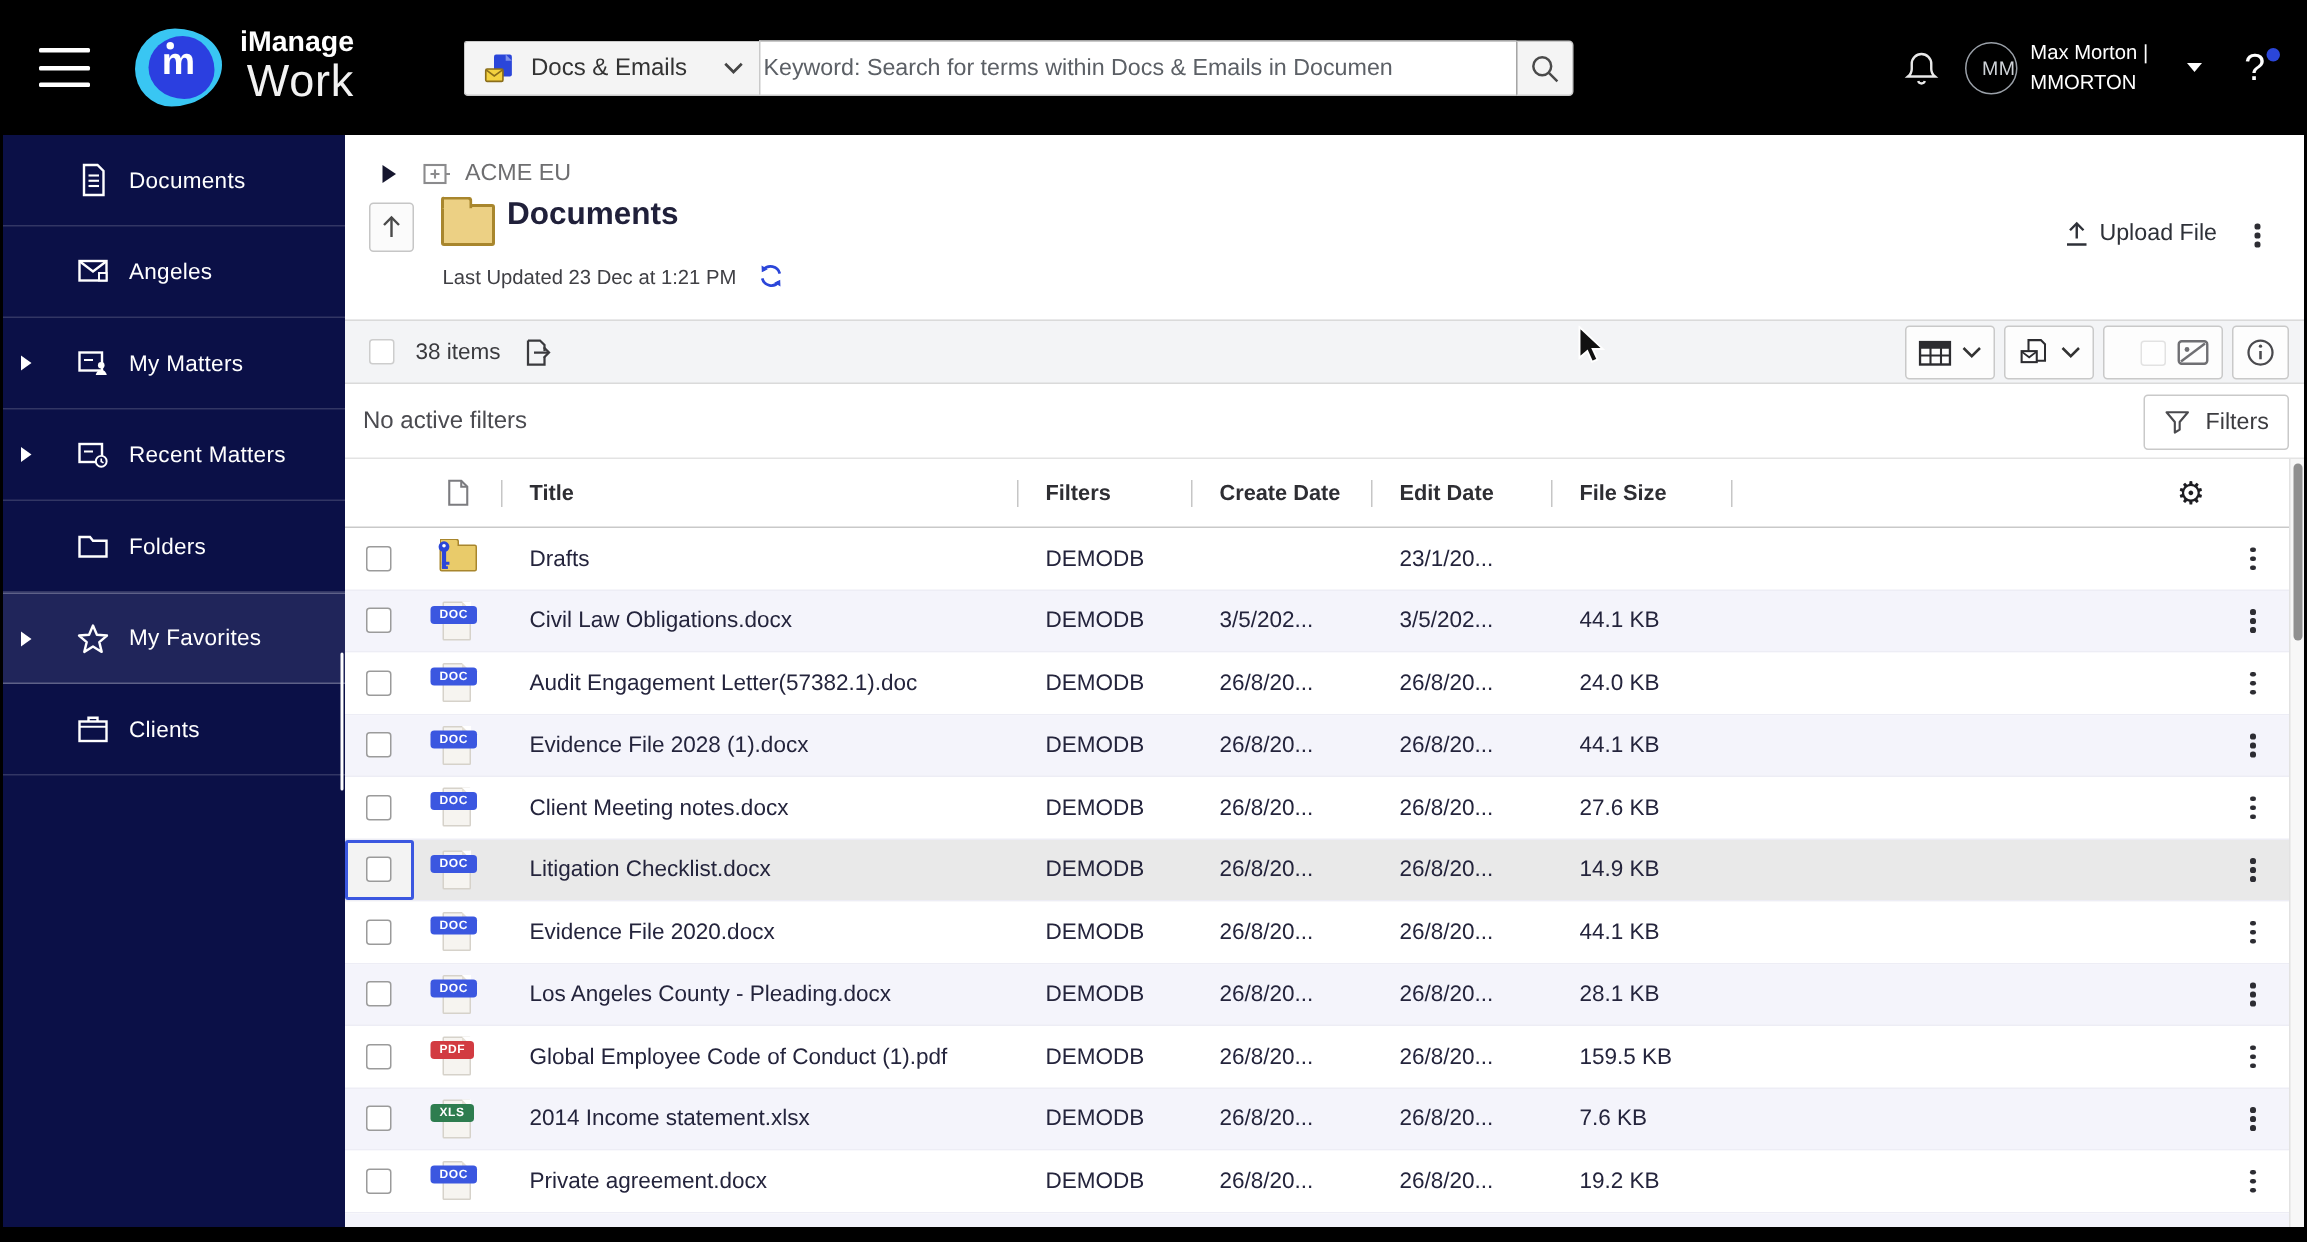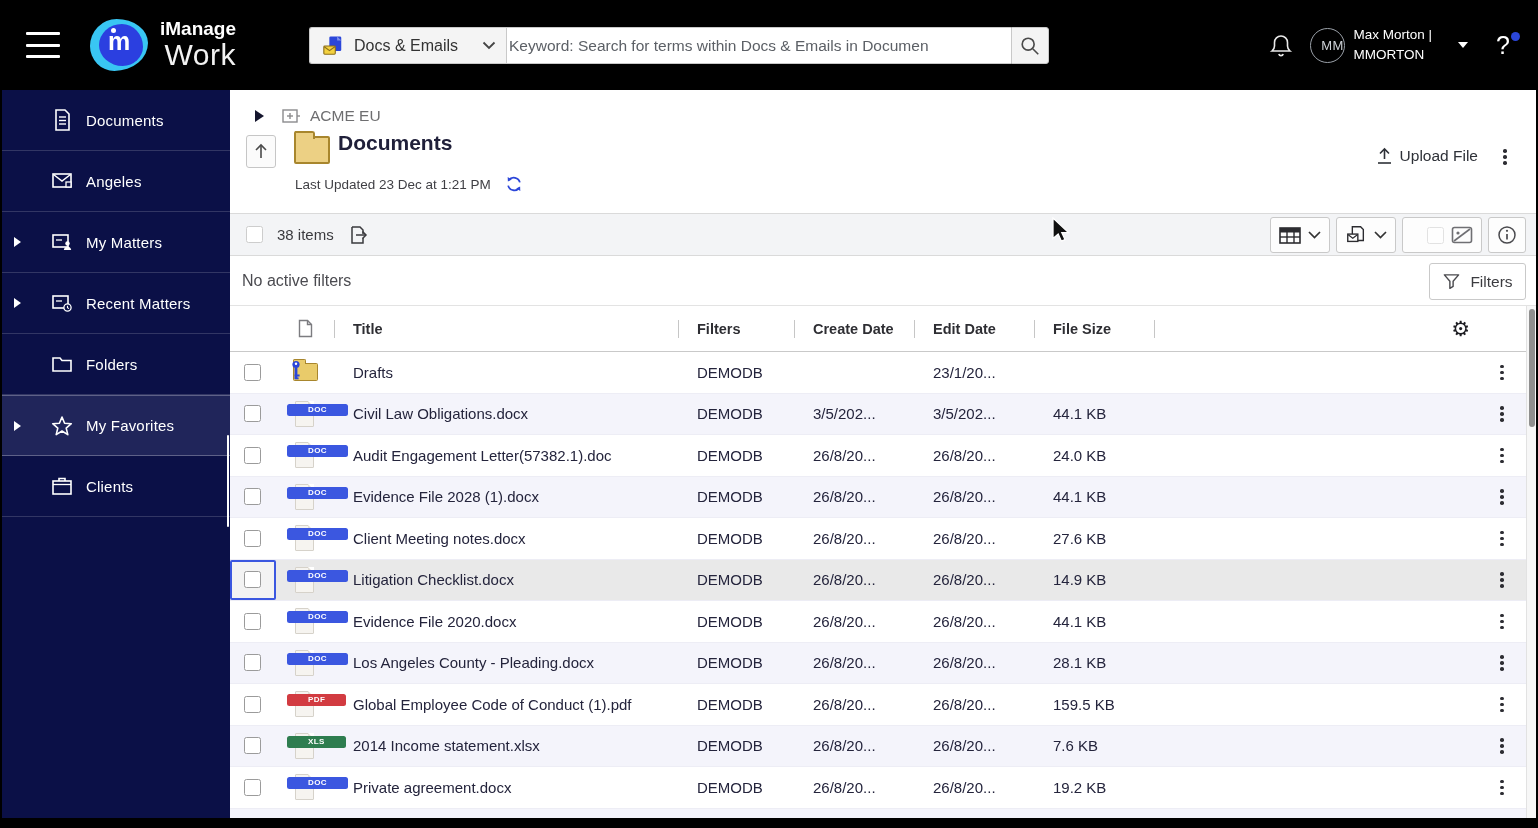--- a/index.html
+++ b/index.html
@@ -103,21 +103,21 @@
   .cell { font-size:15px; color:#24243c; padding-left:19px; white-space:nowrap; overflow:hidden; }
   .cell-check { height:100%; display:flex; align-items:center; padding-left:14px; }
   .trow.hovered .cell-check { box-shadow:inset 0 0 0 2px #3b57e0; border-radius:2px; background:#f3f3f3; }
   .cell-icon { display:flex; justify-content:center; }
   .cell-kebab { display:flex; justify-content:center; }
 
   
   .ficon { position:relative; width:30px; height:30px; display:block; }
   .page-shape { position:absolute; left:5px; top:2px; width:19px; height:26px; background:#f6f4f0; border:1px solid #d6d2ca; border-radius:1px; }
   .page-shape .fold { position:absolute; right:-1px; top:-1px; width:0; height:0; border-left:6px solid #e3ded4; border-top:6px solid #fff; }
-  .badge { position:absolute; left:-9px; top:2px; color:#fff; font-size:8px; font-weight:bold; letter-spacing:.4px; padding:2px 21px; border-radius:2.5px; line-height:1; }
+  .badge { position:absolute; left:-9px; top:2px; color:#fff; font-size:8px; font-weight:bold; letter-spacing:.4px; padding:2px 6px; border-radius:2.5px; line-height:1; }
   .b-doc { background:#3b57e0; }
   .b-pdf { background:#d23b41; }
   .b-xls { background:#2e7d4f; }
   .folder-shape { display:none; position:absolute; left:3px; top:6px; width:25px; height:18px; background:#e9cb6a; border:1.5px solid #a8862d; border-radius:1.5px; }
   .folder-shape::before { content:""; position:absolute; left:-1.5px; top:-5.5px; width:11px; height:4px; background:#e9cb6a; border:1.5px solid #a8862d; border-bottom:none; border-radius:1.5px 2px 0 0; }
   .ficon.is-folder .folder-shape { display:block; }
   .key-glyph { position:absolute; left:-3px; top:-4px; }
 
   .partial-row { height:9px; background:#f4f4fb; }
 

